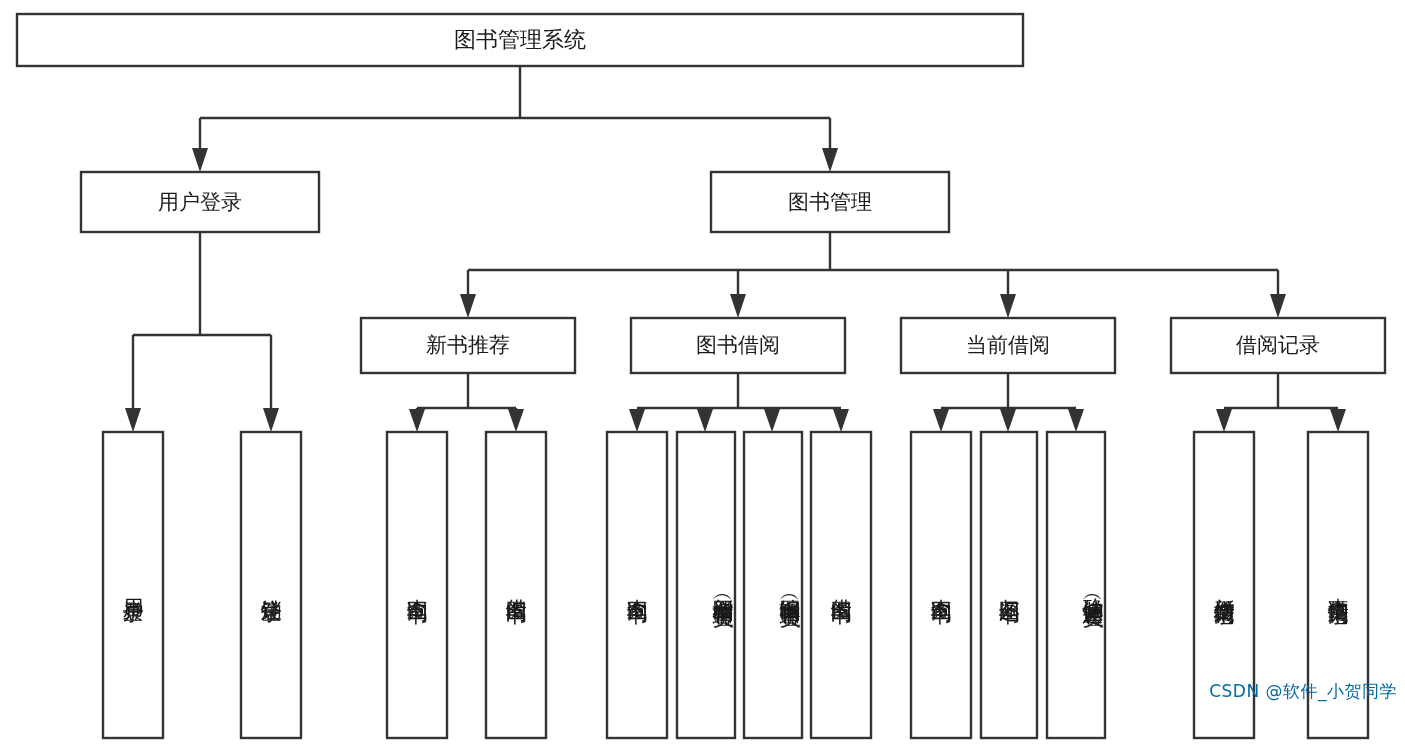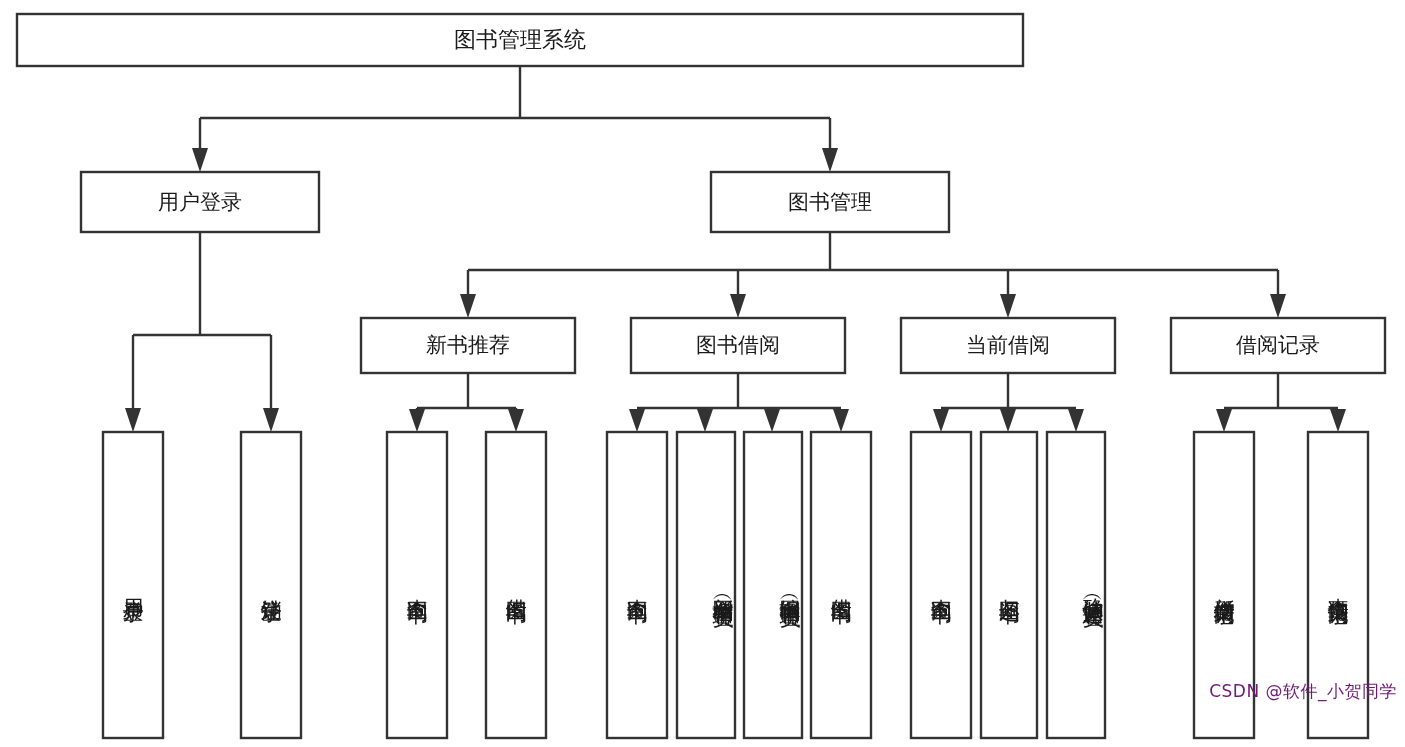--- a/index.html
+++ b/index.html
@@ -69,21 +69,21 @@
     align-items: center;
     justify-content: center;
     pointer-events: none;
   }
   .watermark {
     position: absolute;
     right: 8px;
     bottom: 4px;
     font-family: "DejaVu Sans", "Liberation Sans", sans-serif;
     font-size: 17px;
-    color: #701a75;
+    color: #0369a1;
     white-space: nowrap;
     letter-spacing: 0.5px;
   }
 </style>
 </head>
 <body>
 
 <div id="diagram-root">
 
   <svg class="diagram-canvas" viewBox="0 0 1405 747" xmlns="http://www.w3.org/2000/svg">

